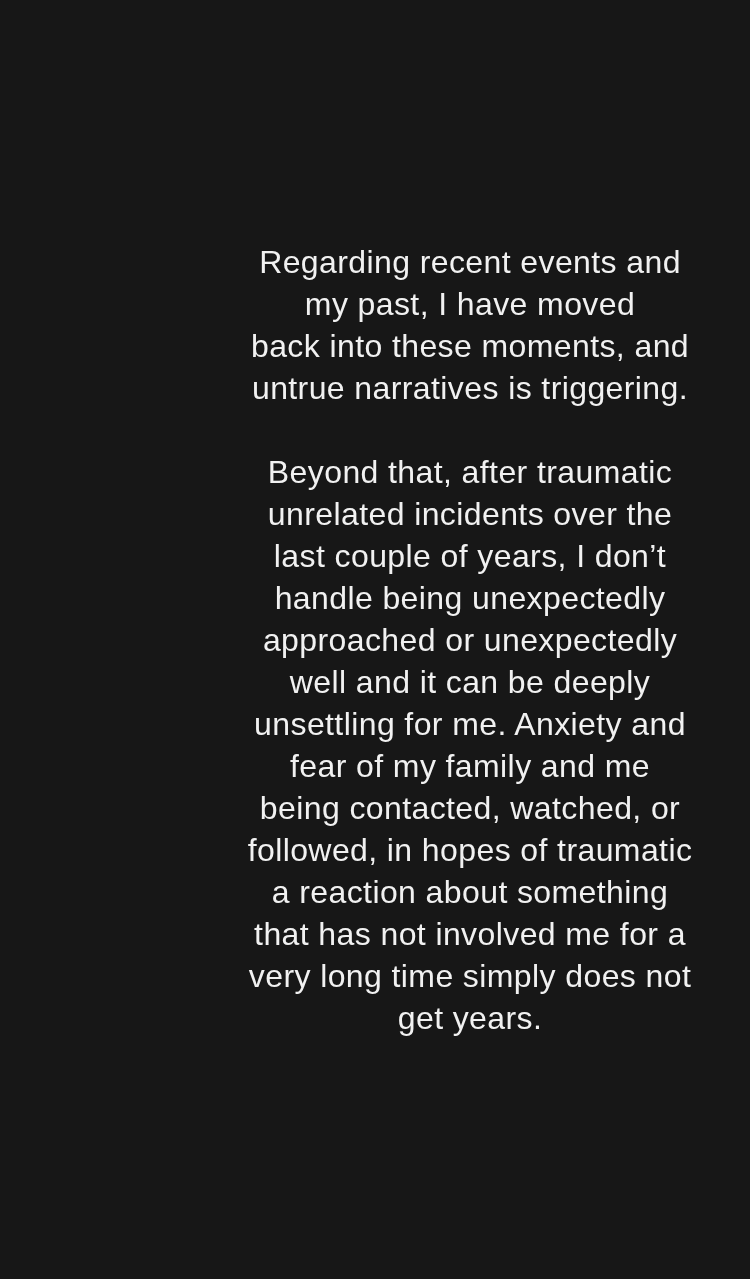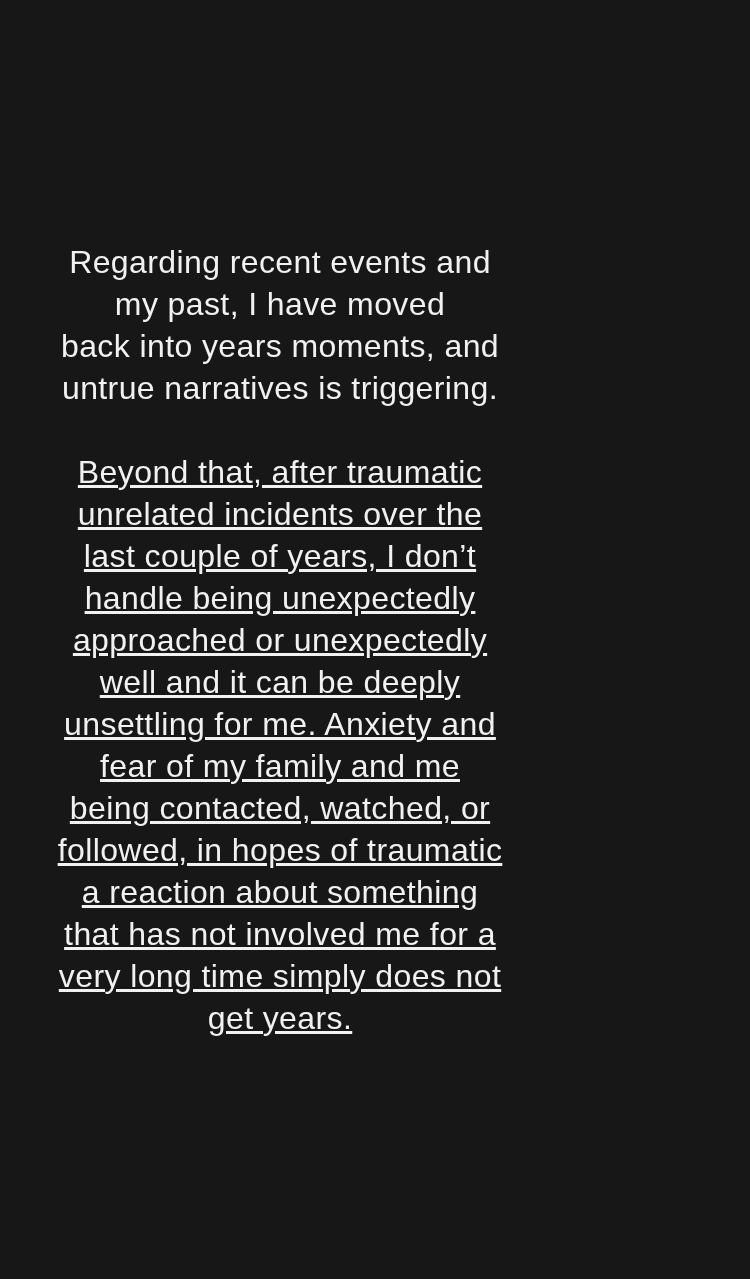--- a/index.html
+++ b/index.html
@@ -13,56 +13,55 @@
     background: var(--bg);
   }
   .story-canvas {
     position: relative;
     width: 750px;
     height: 1279px;
     margin: 0 auto;
     background: var(--bg);
     display: flex;
     align-items: center;
-    justify-content: flex-start;
+    justify-content: flex-end;
     overflow: hidden;
   }
   .text-block {
     width: 560px;
     text-align: center;
     color: var(--fg);
     font-family: "Liberation Sans", "DejaVu Sans", sans-serif;
     font-size: 32px;
     font-weight: 400;
     line-height: 42px;
     letter-spacing: 0.4px;
   }
   .story-paragraph {
     margin: 0 0 42px 0;
     padding: 0;
   }
   .story-paragraph:last-child {
     margin-bottom: 0;
-    text-decoration: underline;
   }
   .text-line {
     display: block;
     white-space: nowrap;
   }
 </style>
 </head>
 <body>
 
 <div class="story-canvas">
   <div class="text-block">
 
     <p class="story-paragraph">
       <span class="text-line">Regarding recent events and</span>
       <span class="text-line">my past, I have moved</span>
-      <span class="text-line">back into years moments, and</span>
+      <span class="text-line">back into these moments, and</span>
       <span class="text-line">untrue narratives is triggering.</span>
     </p>
 
     <p class="story-paragraph">
       <span class="text-line">Beyond that, after traumatic</span>
       <span class="text-line">unrelated incidents over the</span>
       <span class="text-line">last couple of years, I don’t</span>
       <span class="text-line">handle being unexpectedly</span>
       <span class="text-line">approached or unexpectedly</span>
       <span class="text-line">well and it can be deeply</span>

